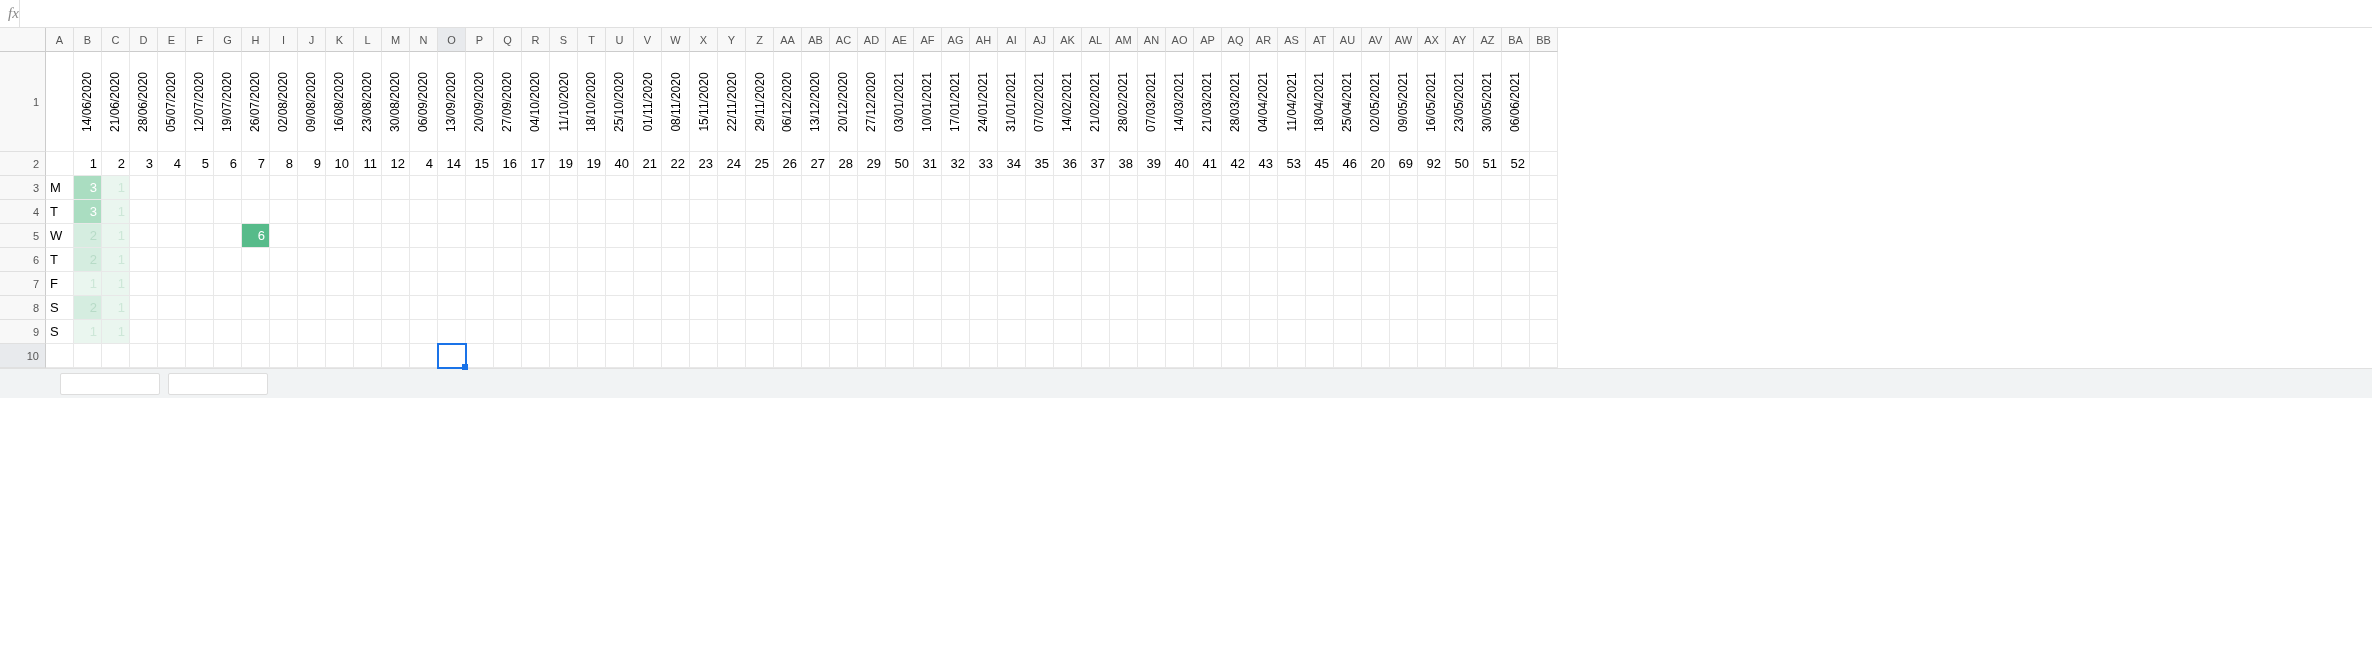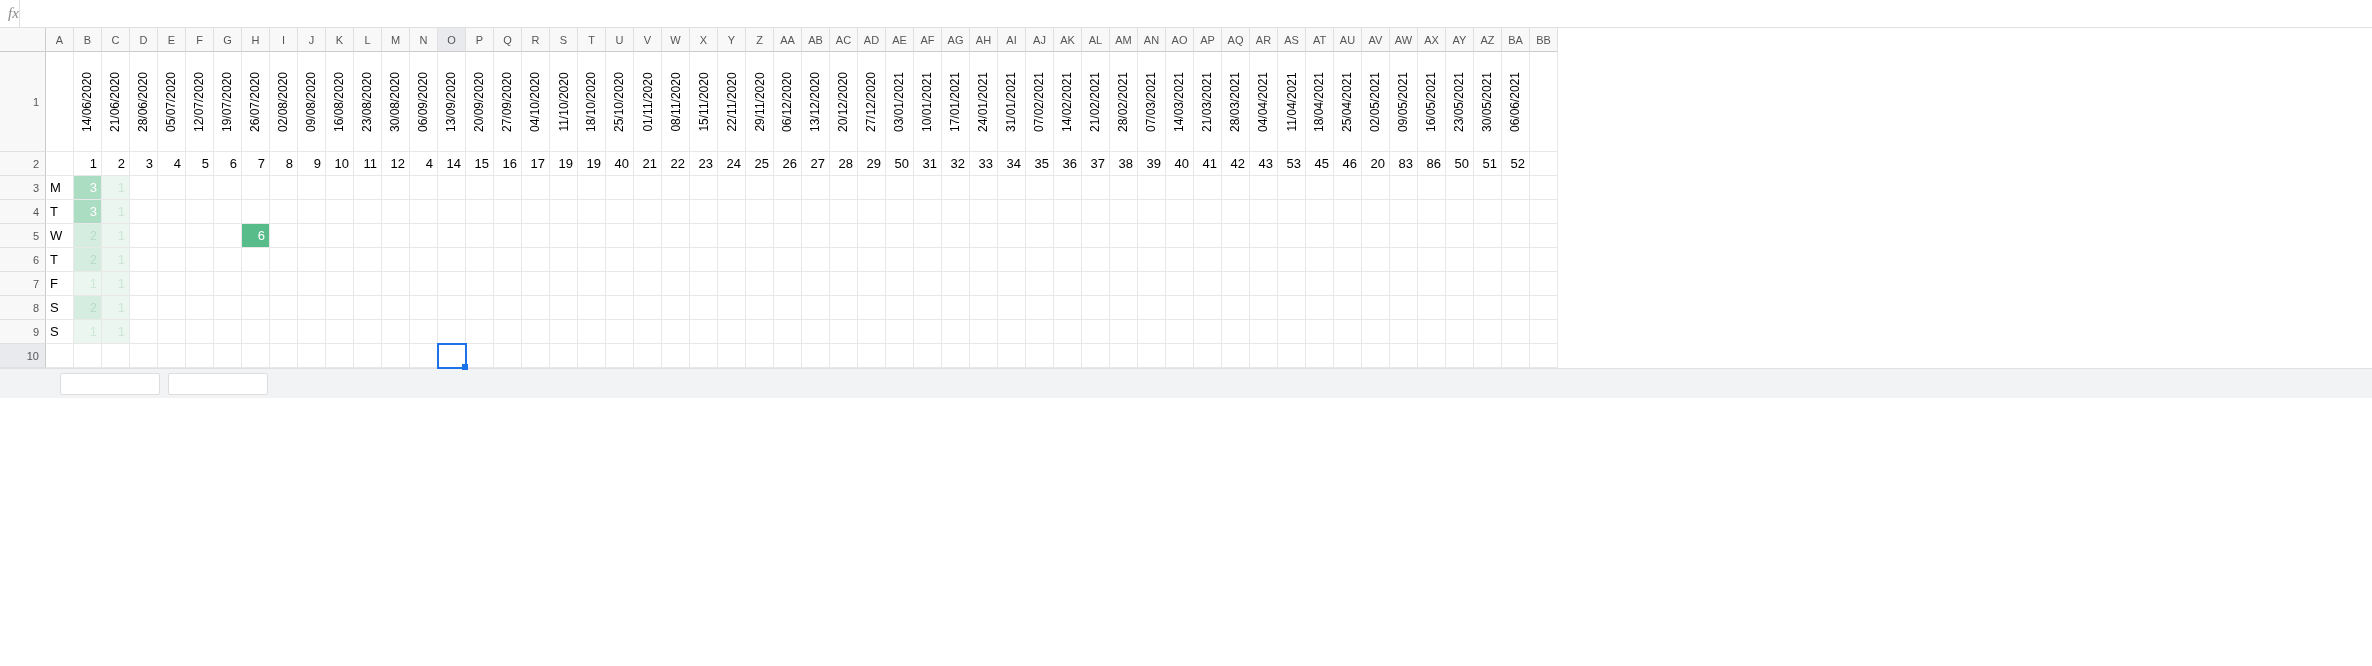--- a/index.html
+++ b/index.html
@@ -389,22 +389,22 @@
     <div class="cell">38</div>
     <div class="cell">39</div>
     <div class="cell">40</div>
     <div class="cell">41</div>
     <div class="cell">42</div>
     <div class="cell">43</div>
     <div class="cell">53</div>
     <div class="cell">45</div>
     <div class="cell">46</div>
     <div class="cell">20</div>
-    <div class="cell">83</div>
-    <div class="cell">86</div>
+    <div class="cell">69</div>
+    <div class="cell">92</div>
     <div class="cell">50</div>
     <div class="cell">51</div>
     <div class="cell">52</div>
     <div class="cell"></div>
     <div class="row-header">3</div>
     <div class="cell left">M</div>
     <div class="cell g2">3</div>
     <div class="cell g0">1</div>
     <div class="cell"></div>
     <div class="cell"></div>

